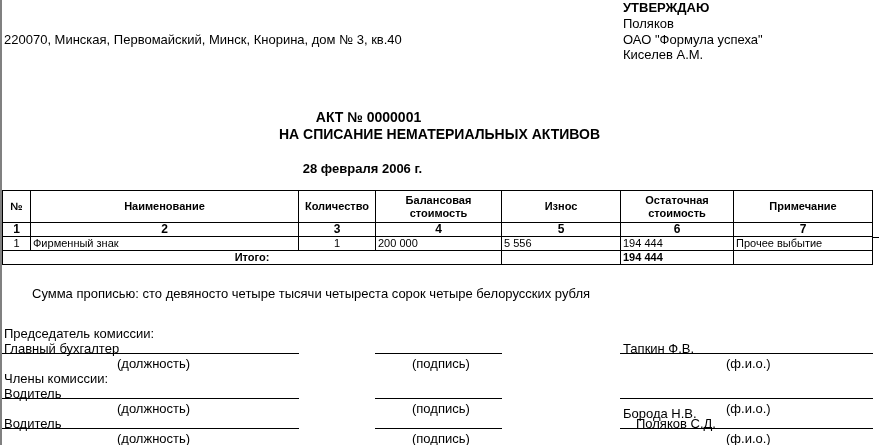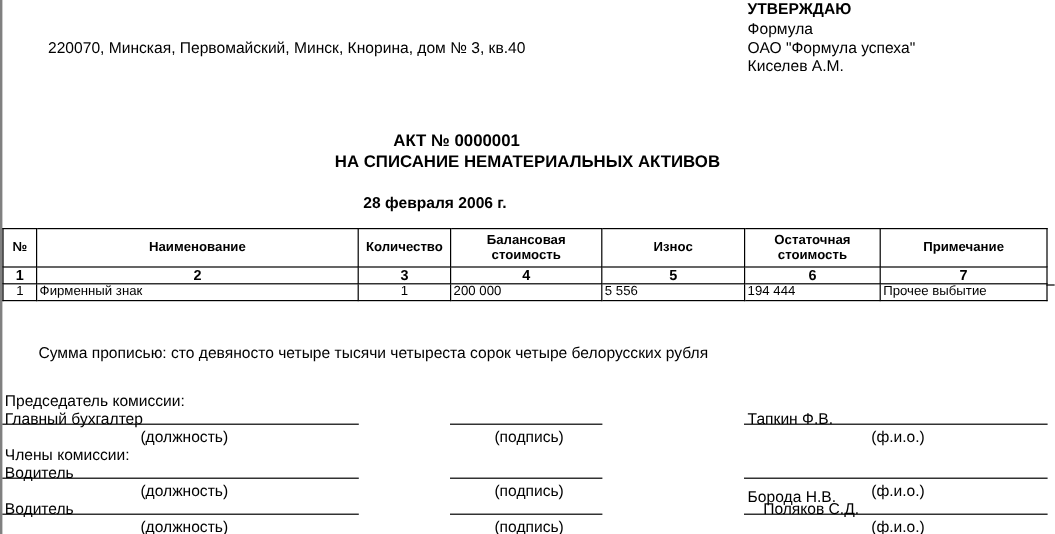--- a/index.html
+++ b/index.html
@@ -23,28 +23,28 @@
   .c { text-align:center; }
   .r { text-align:left;margin-top:21px; }
   .l { text-align:left; }
   .stub { position:absolute; left:872px; top:237px; width:7px; height:1px; background:#000; }
 </style>
 </head>
 <body>
 
 <div class="leftbar"></div>
 
-<div class="abs f11" style="left:4px; top:32px;margin-left:36px;">220070, Минская, Первомайский, Минск, Кнорина, дом № 3, кв.40</div>
+<div class="abs f11" style="left:4px; top:32px;">220070, Минская, Первомайский, Минск, Кнорина, дом № 3, кв.40</div>
 
 <div class="abs f11 b" style="left:623px; top:0px;">УТВЕРЖДАЮ</div>
-<div class="abs f11" style="left:623px; top:16px;">Формула</div>
+<div class="abs f11" style="left:623px; top:16px;">Поляков</div>
 <div class="abs f11" style="left:623px; top:32px;">ОАО "Формула успеха"</div>
 <div class="abs f11" style="left:623px; top:47px;">Киселев А.М.</div>
 
-<div class="abs title1" style="left:16px; width:729px; text-align:center; top:109px;">АКТ №  0000001</div>
+<div class="abs title1" style="left:4px; width:729px; text-align:center; top:109px;">АКТ №  0000001</div>
 <div class="abs title1" style="left:0; width:879px; text-align:center; top:126px;">НА СПИСАНИЕ НЕМАТЕРИАЛЬНЫХ АКТИВОВ</div>
 <div class="abs f11 b" style="left:0; width:725px; text-align:center; top:161px;">28 февраля 2006 г.</div>
 
 <table class="grid">
   <colgroup>
     <col style="width:28px">
       <col style="width:268px">
       <col style="width:77px">
       <col style="width:126px">
       <col style="width:119px">
@@ -72,20 +72,26 @@
   </tr>
   <tr>
     <td class="c">1</td>
     <td class="l">Фирменный знак</td>
     <td class="c">1</td>
     <td class="r">200 000</td>
     <td class="r">5 556</td>
     <td class="r">194 444</td>
     <td class="l">Прочее выбытие</td>
   </tr>
+  <tr>
+    <td colspan="4" class="c b">Итого:</td>
+    <td></td>
+    <td class="r b">194 444</td>
+    <td></td>
+  </tr>
 </tbody>
   </table>
 <div class="stub"></div>
 
 <div class="abs f11" style="left:32px; top:286px;">Сумма прописью: сто девяносто четыре тысячи четыреста сорок четыре белорусских рубля</div>
 
 <div class="abs f11" style="left:4px; top:326px;">Председатель комиссии:</div>
 
 <div class="abs f11" style="left:4px; top:341px;">Главный бухгалтер</div>
 <div class="abs f11" style="left:623px; top:341px;">Тапкин Ф.В.</div>

